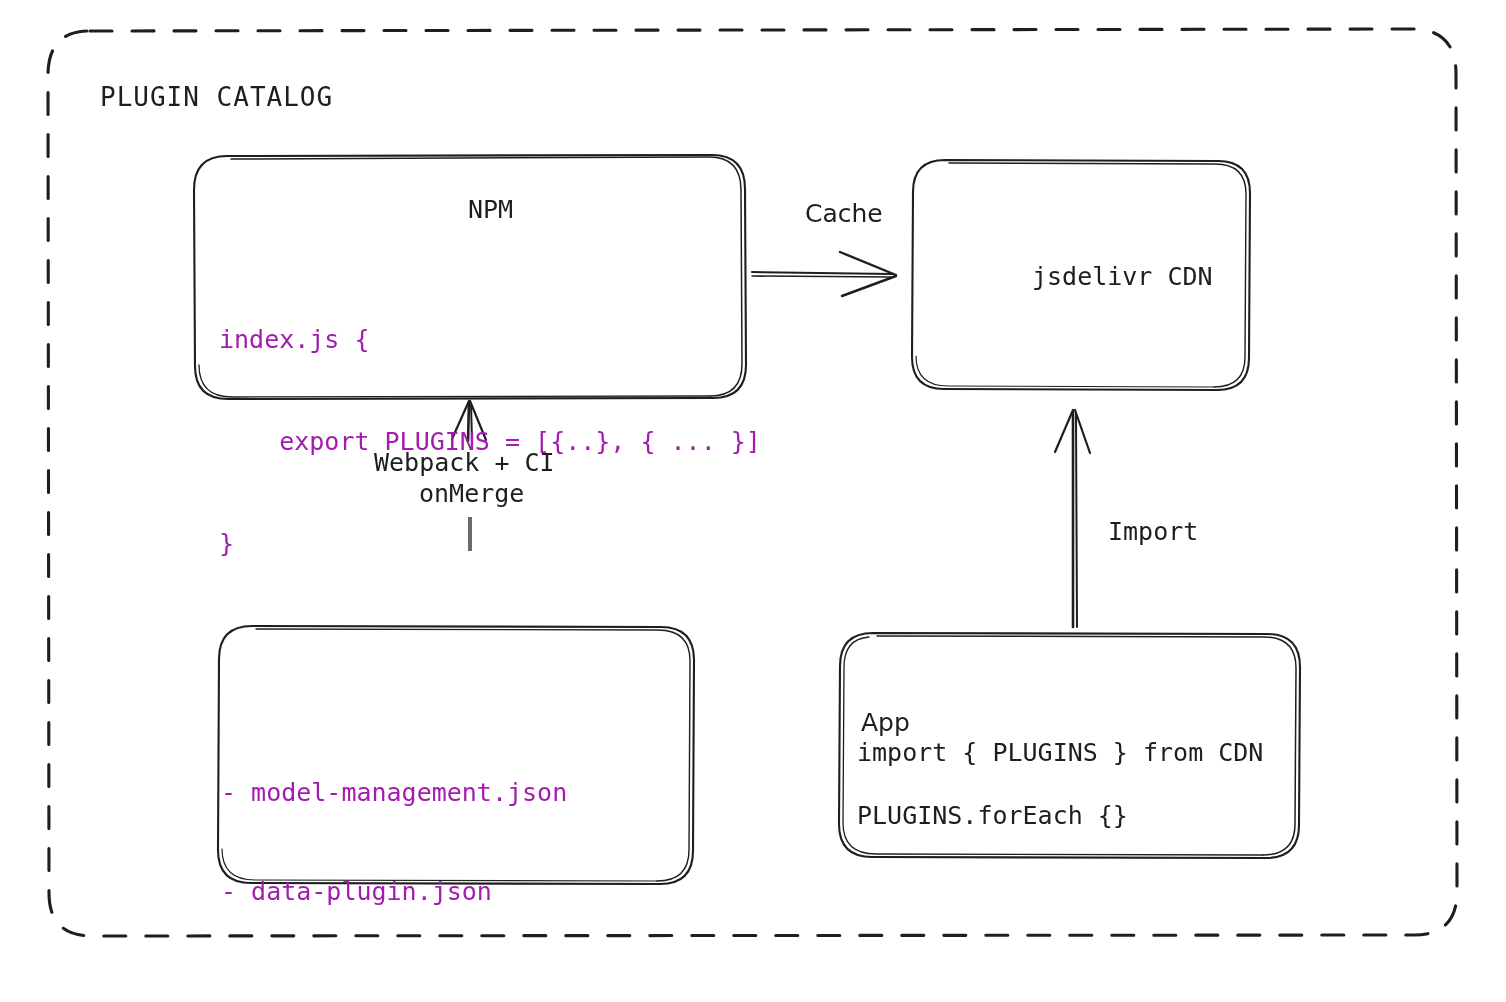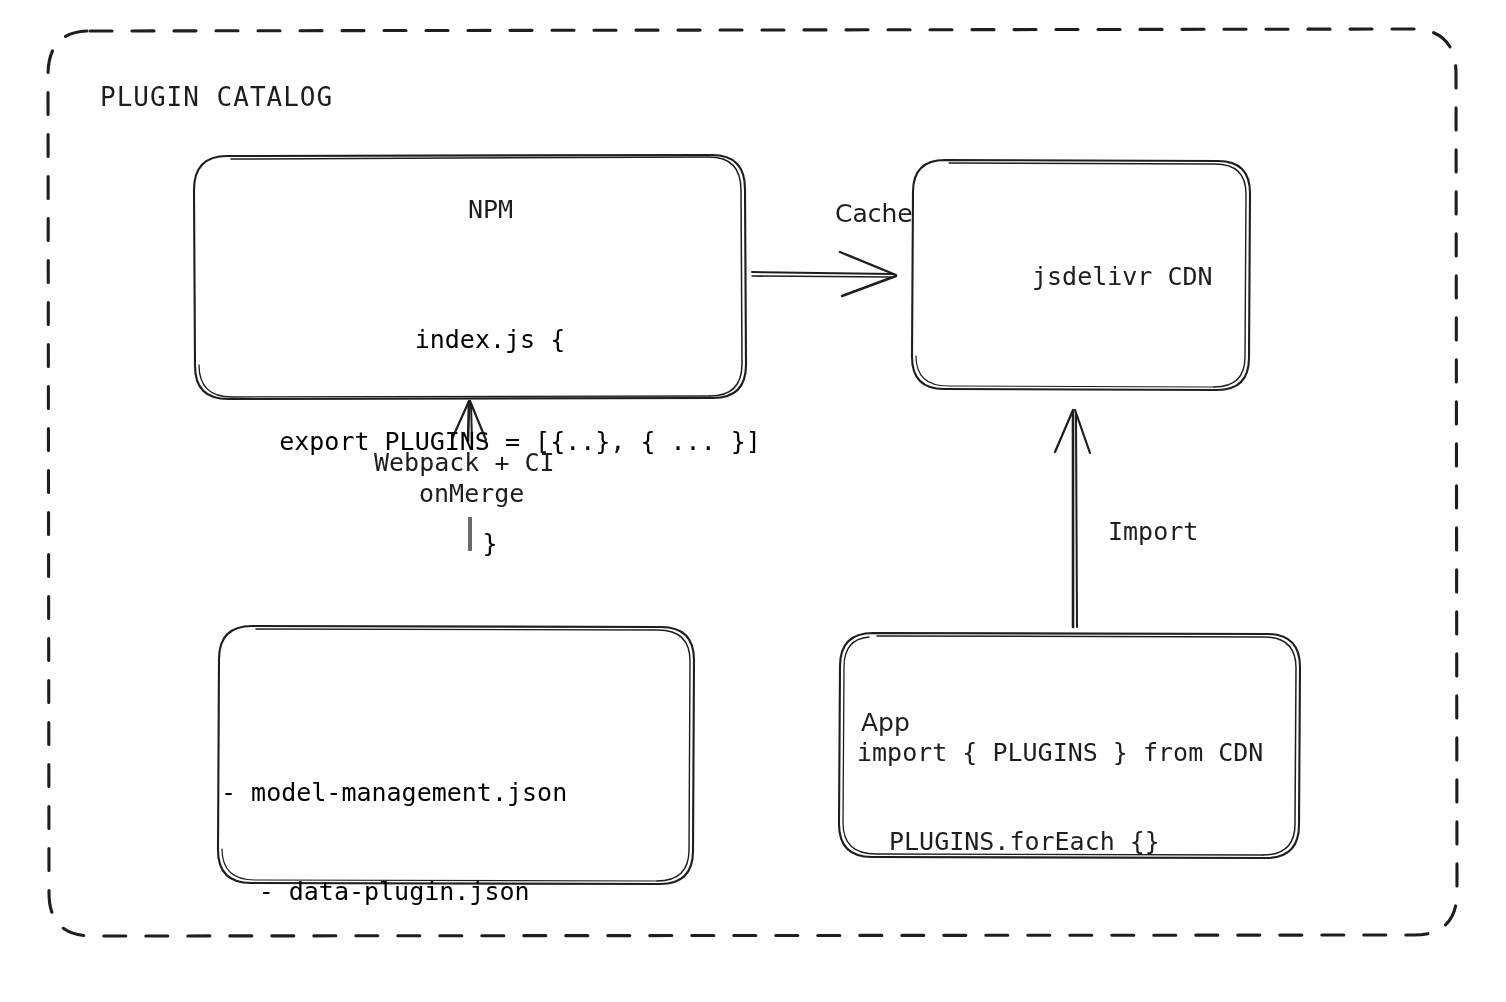--- a/index.html
+++ b/index.html
@@ -33,24 +33,23 @@
   .mono {
     font-family: "DejaVu Sans Mono", "Liberation Mono", monospace;
   }
   .sans {
     font-family: "DejaVu Sans", "Liberation Sans", sans-serif;
   }
   .f26 { font-size: 26px; }
   .f25 { font-size: 25px; }
   .codeblock {
     position: absolute;
-    color: #000000;
+    color: #a21caf;
     white-space: pre;
     font-family: "DejaVu Sans Mono", "Liberation Mono", monospace;
-    text-align: center;
   }
   .codeblock div { white-space: pre; }
 </style>
 </head>
 <body>
 
 <div id="canvas">
 
   <svg class="layer" viewBox="0 0 1506 1002">
 
@@ -111,32 +110,32 @@
   <div class="txt mono f25" style="left:432px; top:197px;margin-left:36px;">NPM</div>
 
   <div class="codeblock f25" style="left:219px; top:255px; line-height:34px;">
     <div>index.js {</div>
     <div>    export PLUGINS = [{..}, { ... }]</div>
     <div>}</div>
   </div>
 
   <div class="txt mono f25" style="left:1032px; top:264px;">jsdelivr CDN</div>
 
-  <div class="txt sans f25" style="left:835px; top:201px;">Cache</div>
+  <div class="txt sans f25" style="left:805px; top:201px;">Cache</div>
 
   <div class="txt mono f25" style="left:374px; top:450px;">Webpack + CI</div>
   <div class="txt mono f25" style="left:419px; top:481px;">onMerge</div>
 
 
   <div class="codeblock f25" style="left:221px; top:710px; line-height:33px;">
     <div>- model-management.json</div>
     <div>- data-plugin.json</div>
     <div>...</div>
   </div>
 
   <div class="txt mono f25" style="left:1108px; top:519px;">Import</div>
 
   <div class="txt sans f25" style="left:861px; top:682px;margin-top:28px;">App</div>
 
   <div class="txt mono f25" style="left:857px; top:740px;">import { PLUGINS } from CDN</div>
-  <div class="txt mono f25" style="left:857px; top:829px;margin-left:32px;">PLUGINS.forEach {}</div>
+  <div class="txt mono f25" style="left:857px; top:803px;">PLUGINS.forEach {}</div>
 
 </div>
 
 </body></html>

